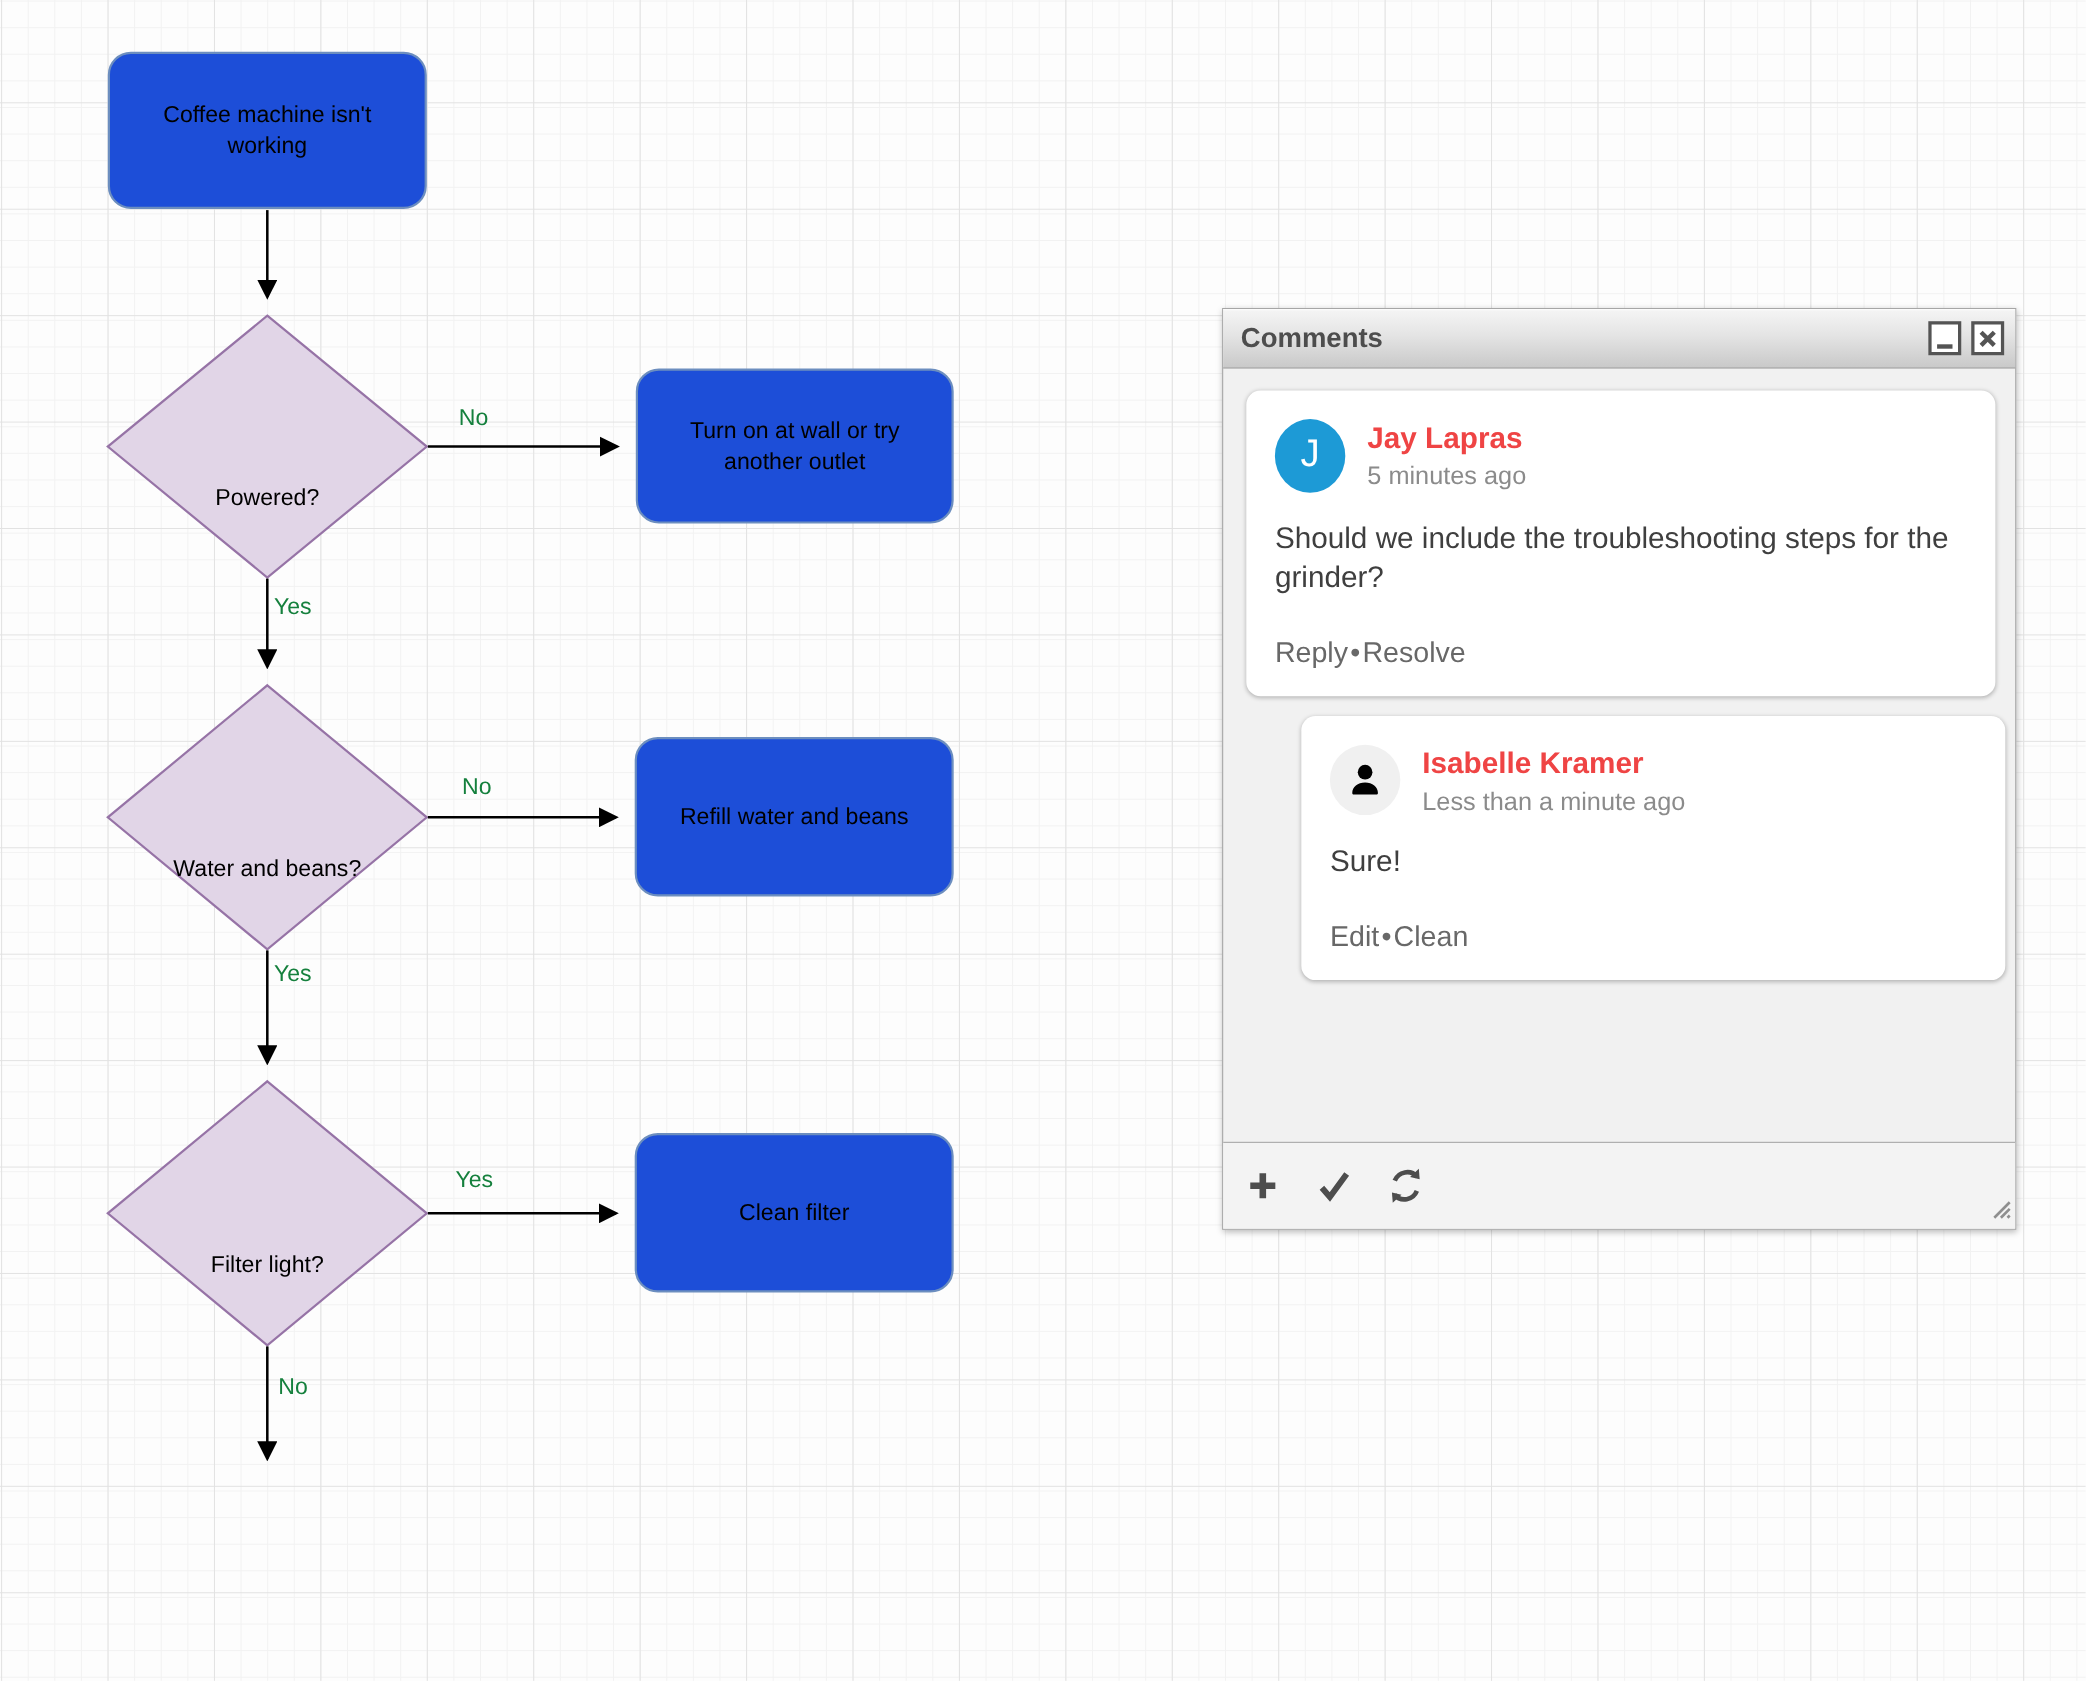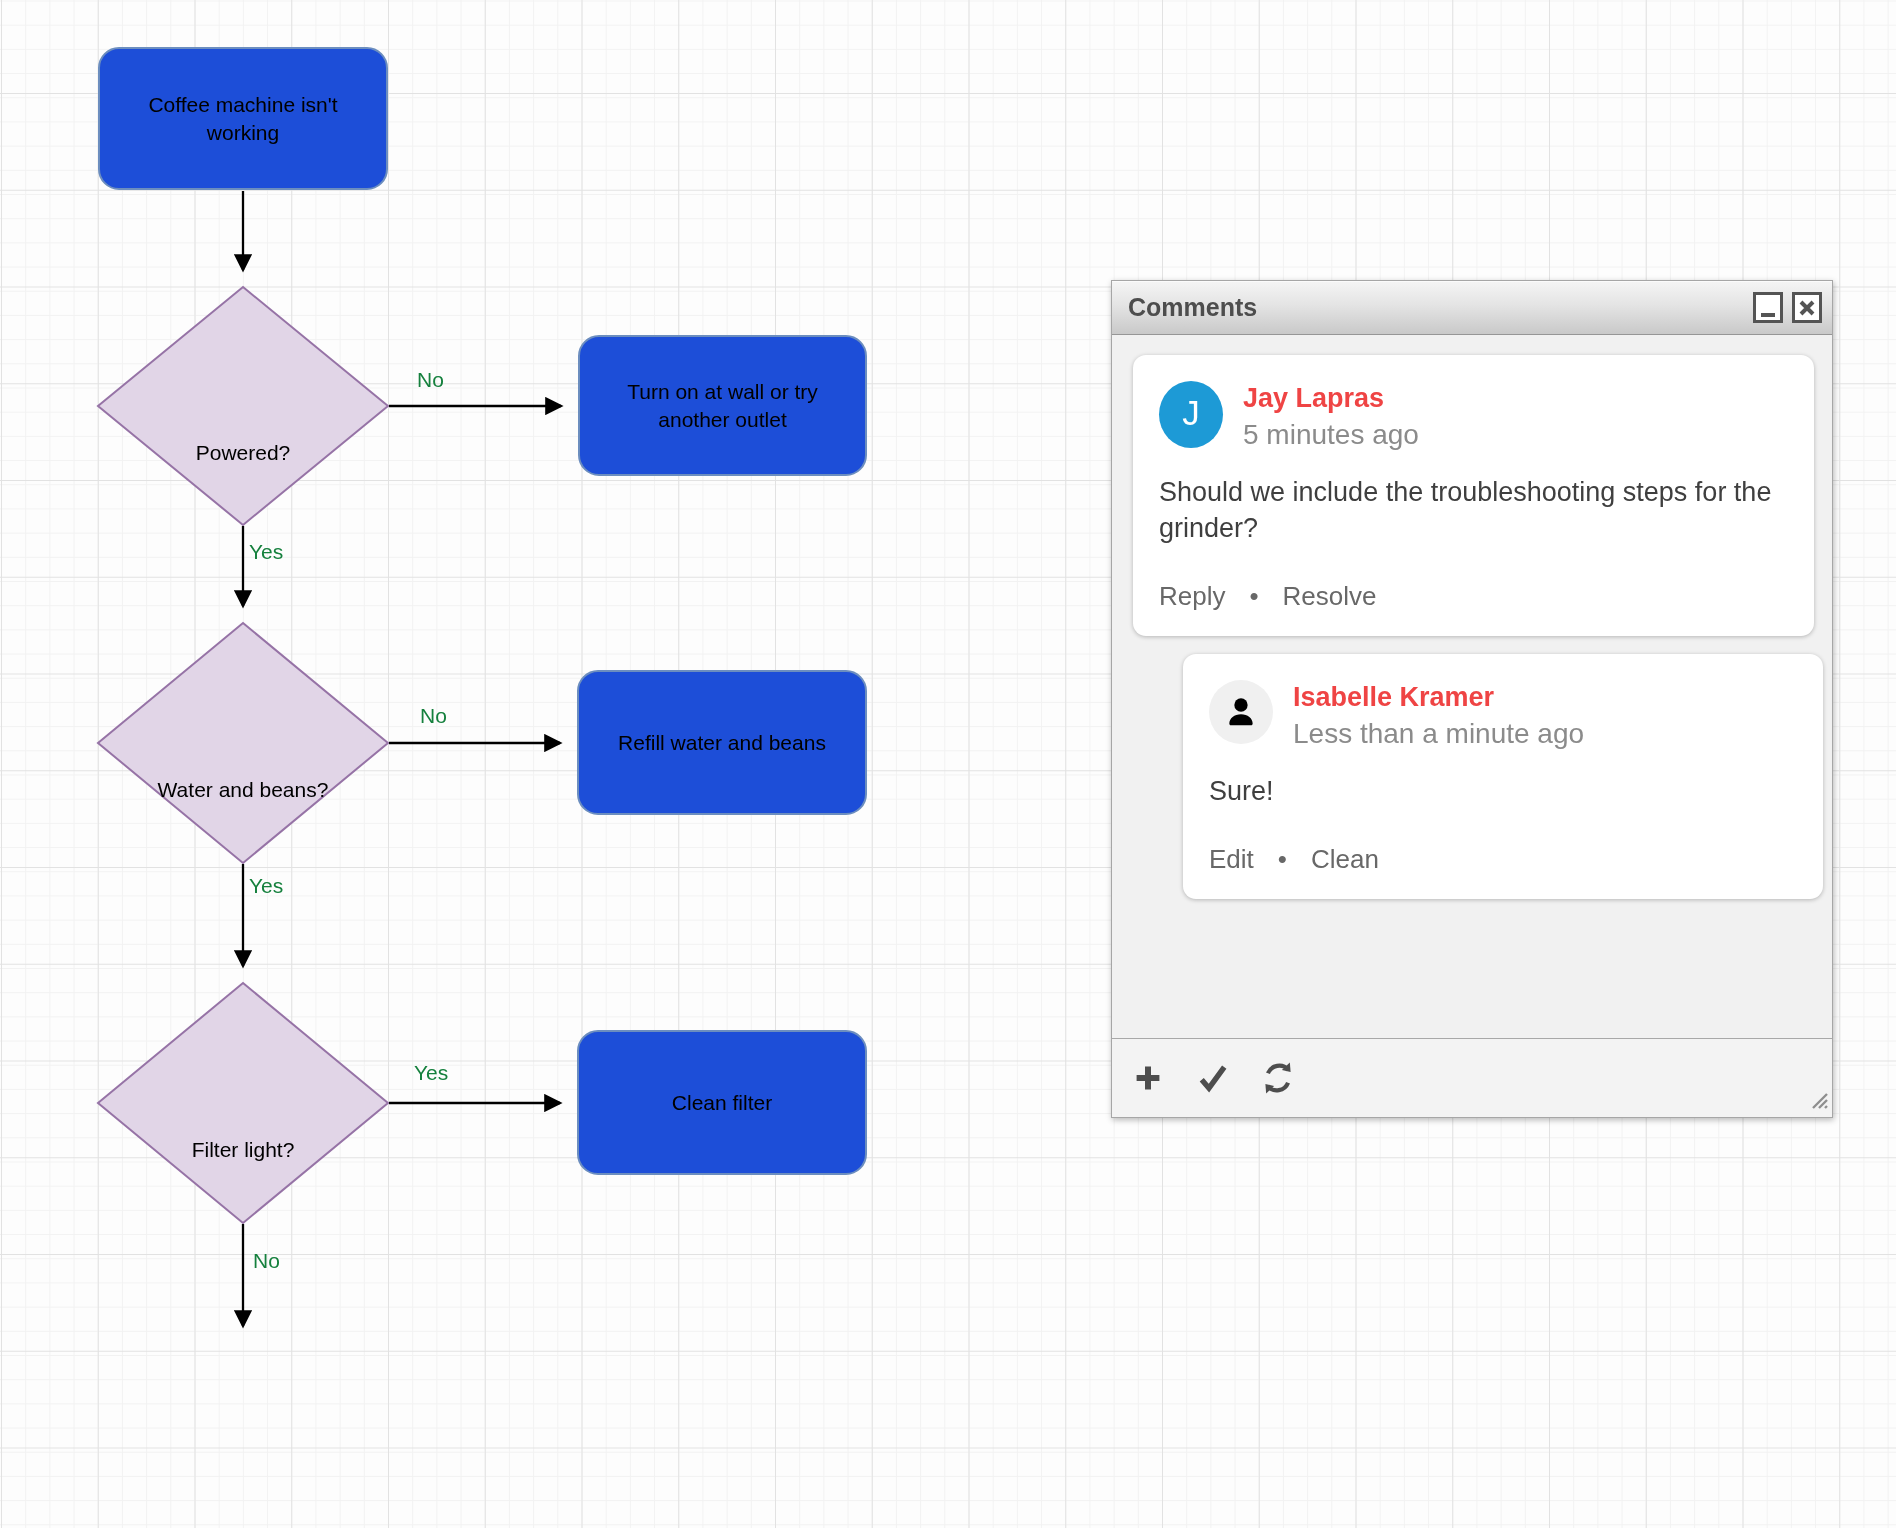--- a/index.html
+++ b/index.html
@@ -83,23 +83,23 @@
   .card-2{margin:18px 22px 0 71px;width:640px;}
   .comment-head{display:flex;align-items:flex-start;}
   .avatar{
     width:64px;height:64px;border-radius:50%;flex:0 0 64px;
     display:flex;align-items:center;justify-content:center;
   }
   .avatar-initial{background:#1d9ad6;color:#fff;font-size:35px;padding-bottom:3px;}
   .avatar-person{background:#f0f0f0;}
   .comment-meta{margin-left:20px;padding-top:2px;}
   .comment-author{font-size:27px;font-weight:bold;color:#ef4444;line-height:1.15;}
-  .comment-time{font-size:28px;color:#8b8b8b;margin-top:5px;}
+  .comment-time{font-size:23px;color:#8b8b8b;margin-top:5px;}
   .comment-body{font-size:27px;color:#3f3f3f;line-height:1.33;margin-top:24px;}
-  .comment-actions{display:flex;align-items:center;gap:24px;margin-top:34px;font-size:26px;color:#686868;}
+  .comment-actions{display:flex;align-items:center;gap:2px;margin-top:34px;font-size:26px;color:#686868;}
   .comment-actions .action{cursor:pointer;}
 
   .cw-toolbar{
     flex:0 0 79px;box-sizing:border-box;border-top:1px solid #a8a8a8;background:#f3f3f3;
     display:flex;align-items:center;gap:27px;padding:0 0 0 17px;position:relative;
   }
   .tb-icon{width:38px;height:38px;display:flex;align-items:center;justify-content:center;cursor:pointer;}
   .resize-grip{position:absolute;right:3px;bottom:3px;}
 </style>
 </head>

